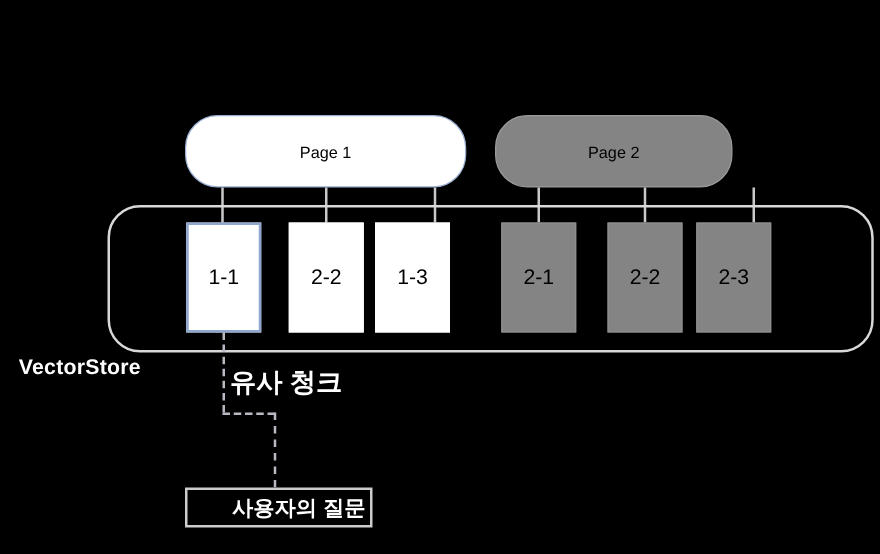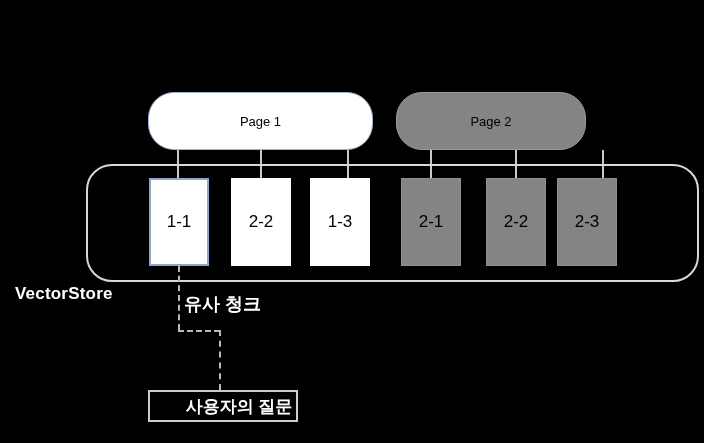--- a/index.html
+++ b/index.html
@@ -130,21 +130,21 @@
     height: 0;
     border-top: 2px dashed #b9b9c4;
   }
 
   
   .similar-label {
     position: absolute;
     left: 184px;
     top: 292px;
     color: #ffffff;
-    font-size: 18px;
+    font-size: 21px;
     font-weight: bold;
   }
 
   
   .question-box {
     position: absolute;
     left: 148px;
     top: 390px;
     width: 150px;
     height: 32px;
@@ -182,21 +182,21 @@
 
   <div class="vectorstore-box"></div>
   <div class="vectorstore-label">VectorStore</div>
 
   <div class="chunk light selected" style="left:149px;">
     <span>1-1</span>
   </div>
   <div class="chunk light" style="left:231px;">
     <span>2-2</span>
   </div>
-  <div class="chunk light" style="left:310px;">
+  <div class="chunk light" style="left:300px;">
     <span>1-3</span>
   </div>
   <div class="chunk dark" style="left:401px;">
     <span>2-1</span>
   </div>
   <div class="chunk dark" style="left:486px;">
     <span>2-2</span>
   </div>
   <div class="chunk dark" style="left:557px;">
     <span>2-3</span>

